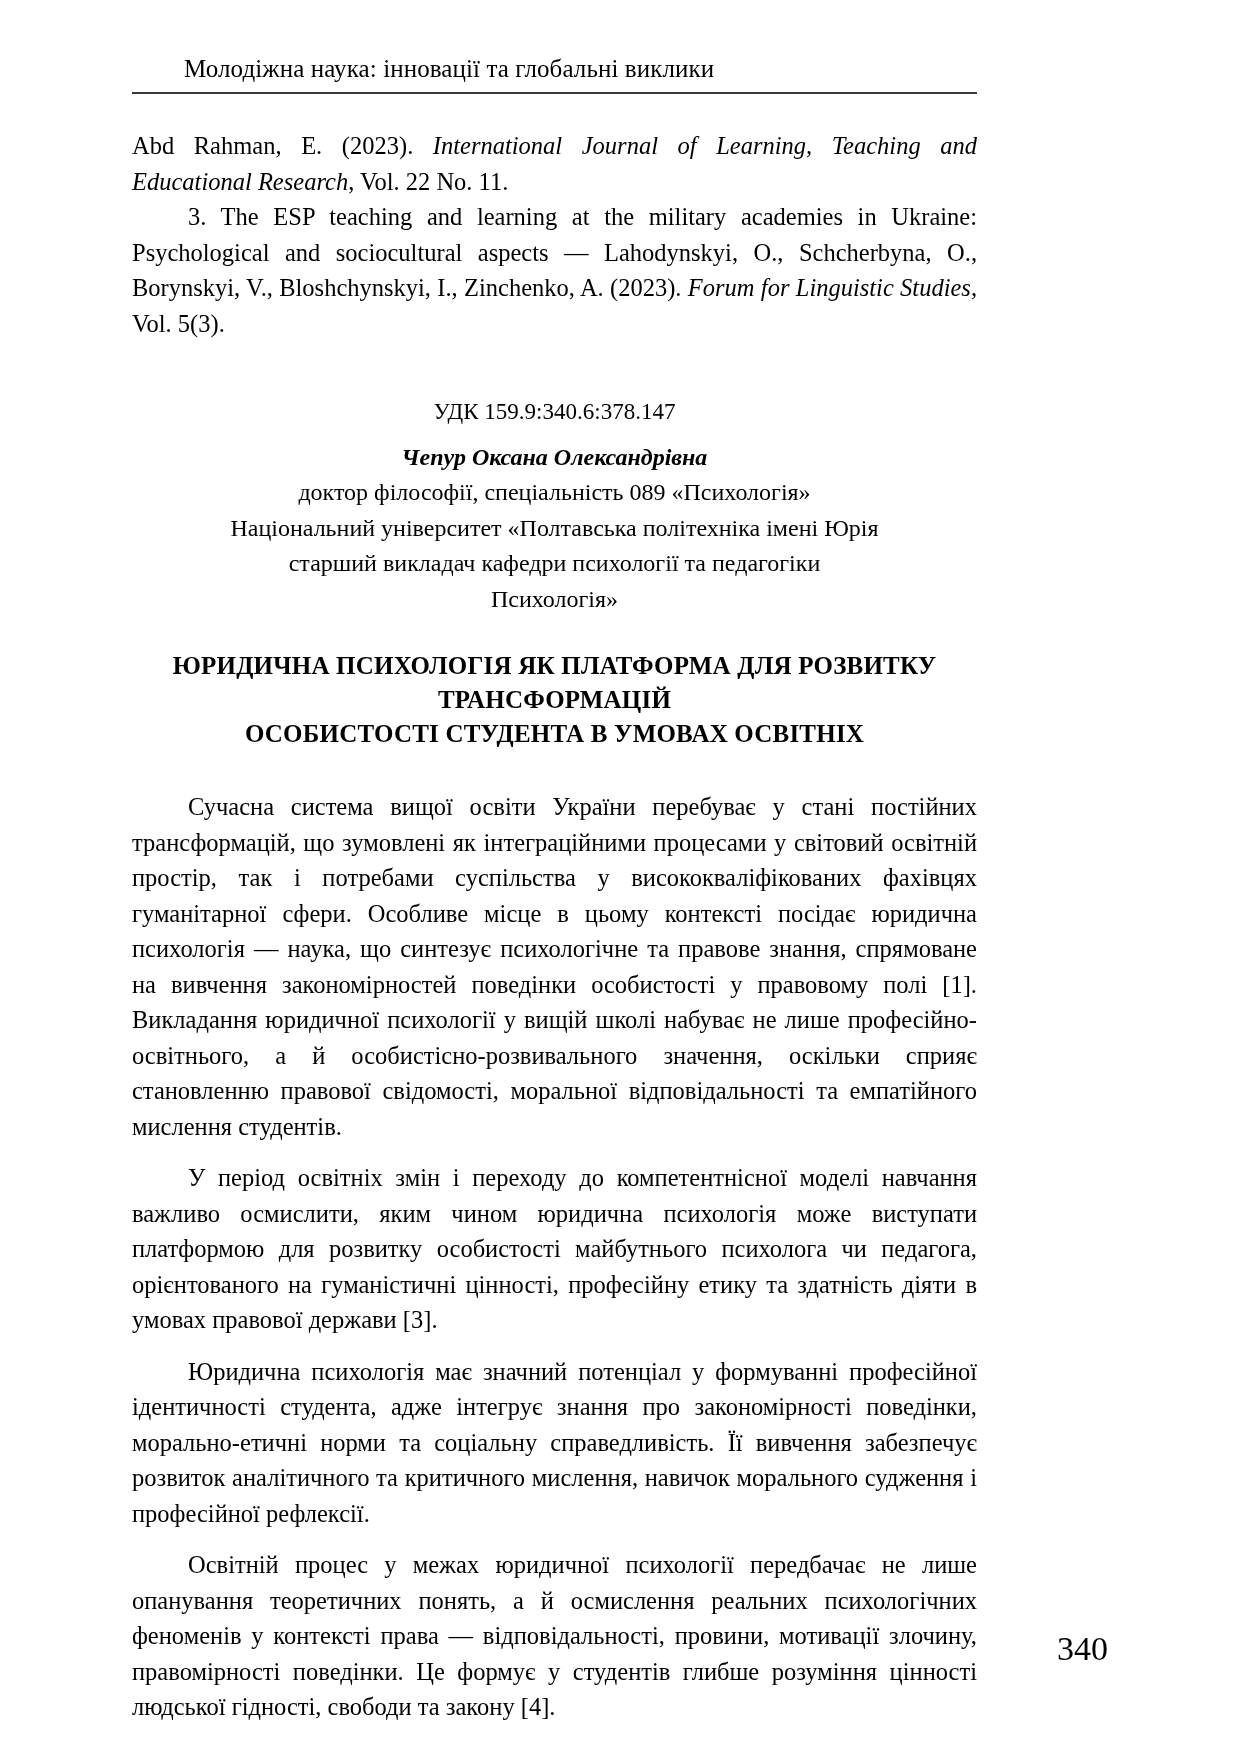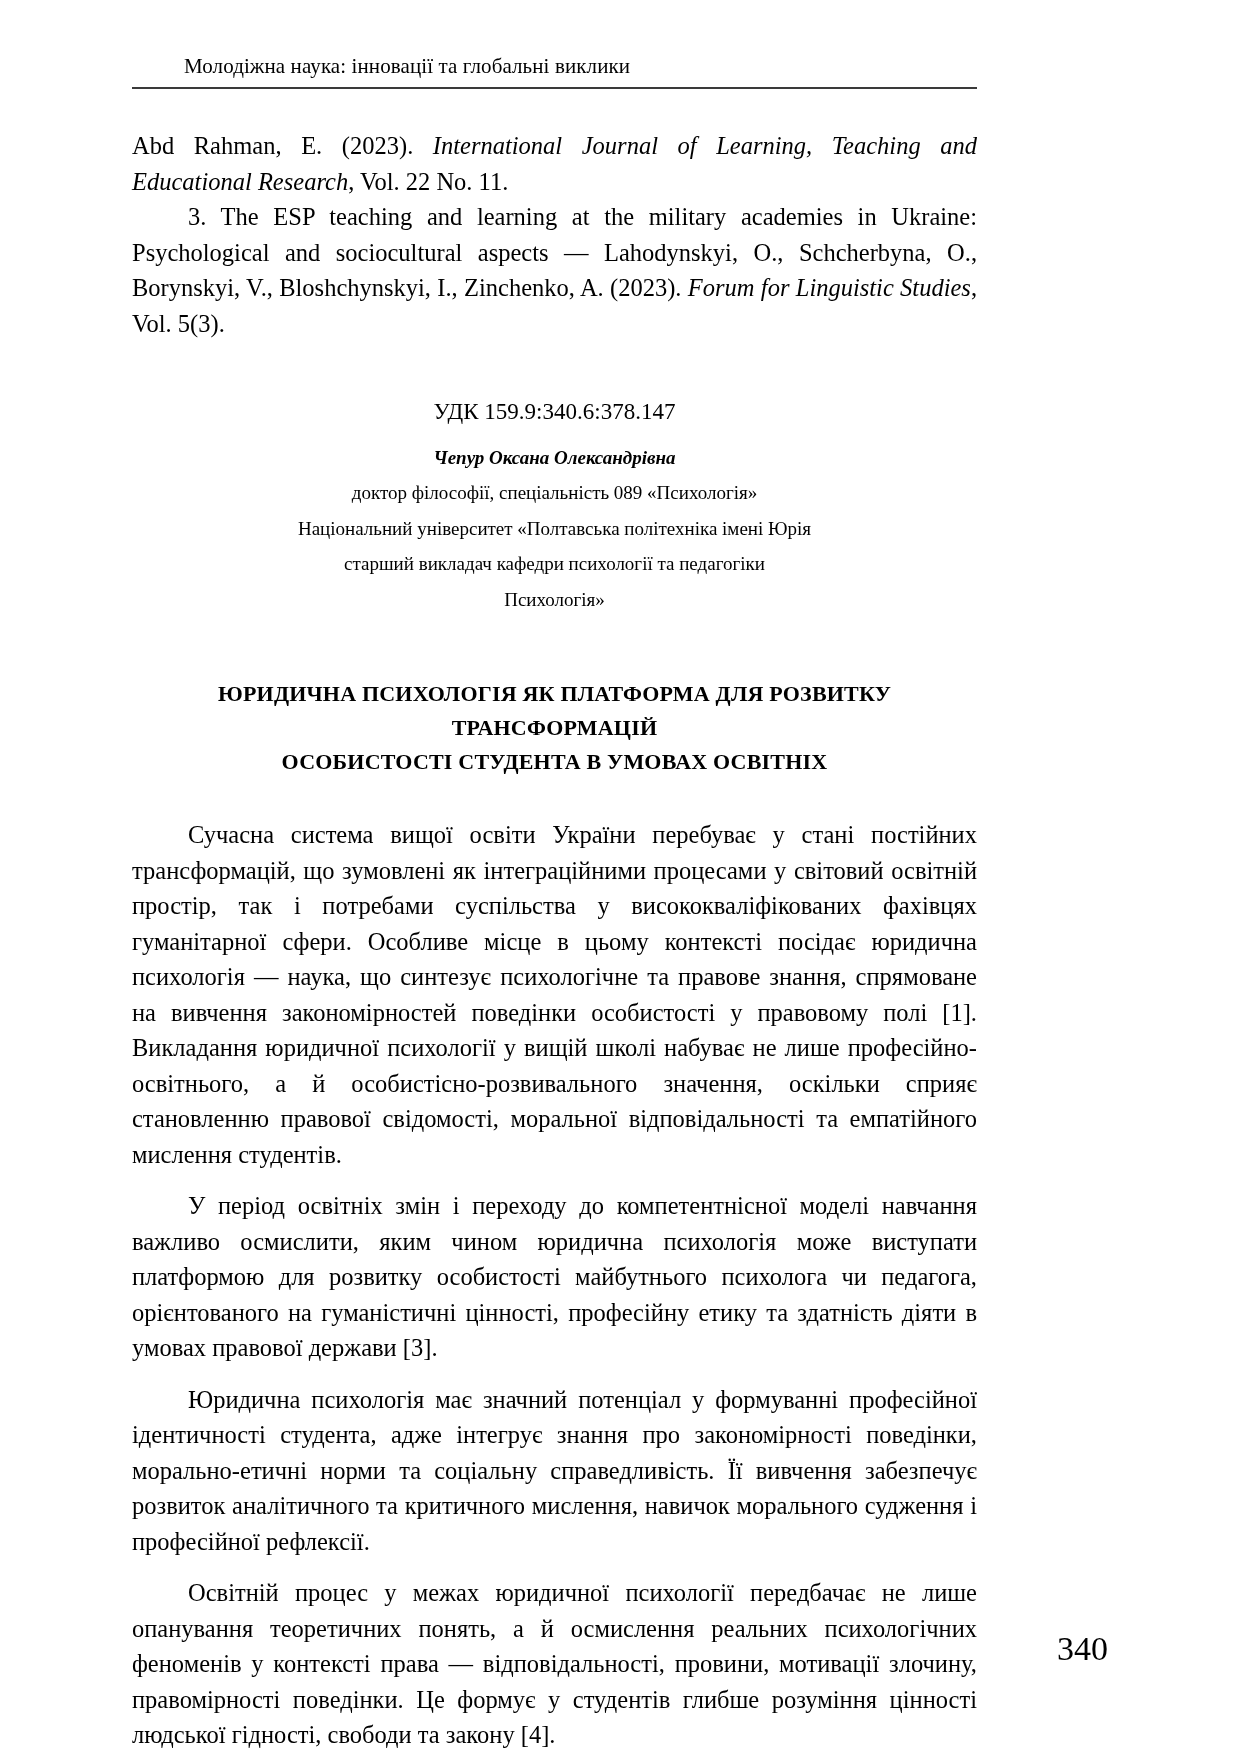--- a/index.html
+++ b/index.html
@@ -26,21 +26,21 @@
   
   .running-head {
     position: absolute;
     left: 132px;
     top: 54px;
     width: 845px;
     box-sizing: border-box;
   }
   .running-head .rh-text {
     display: block;
-    font-size: 21px;
+    font-size: 25px;
     line-height: 1.2;
     padding-left: 52px;
     letter-spacing: 0.1px;
   }
   .running-head .rh-rule {
     display: block;
     margin-top: 8px;
     border-bottom: 2px solid #3a3a3a;
     width: 100%;
   }
@@ -84,34 +84,34 @@
     margin-top: 53px;
   }
 
   
   .author-block {
     margin-top: 2px;
     text-align: center;
   }
   .author-block .line {
     display: block;
-    font-size: 19px;
+    font-size: 24px;
     line-height: 35.5px;
   }
   .author-block .author-name {
     font-weight: bold;
     font-style: italic;
   }
 
   
   .article-title {
-    margin-top: 60px;
+    margin-top: 32px;
     text-align: center;
     font-weight: bold;
-    font-size: 22px;
+    font-size: 25px;
     line-height: 34px;
     letter-spacing: 0.2px;
   }
   .article-title .tline {
     display: block;
   }
 
   
   .body-copy {
     margin-top: 38px;

